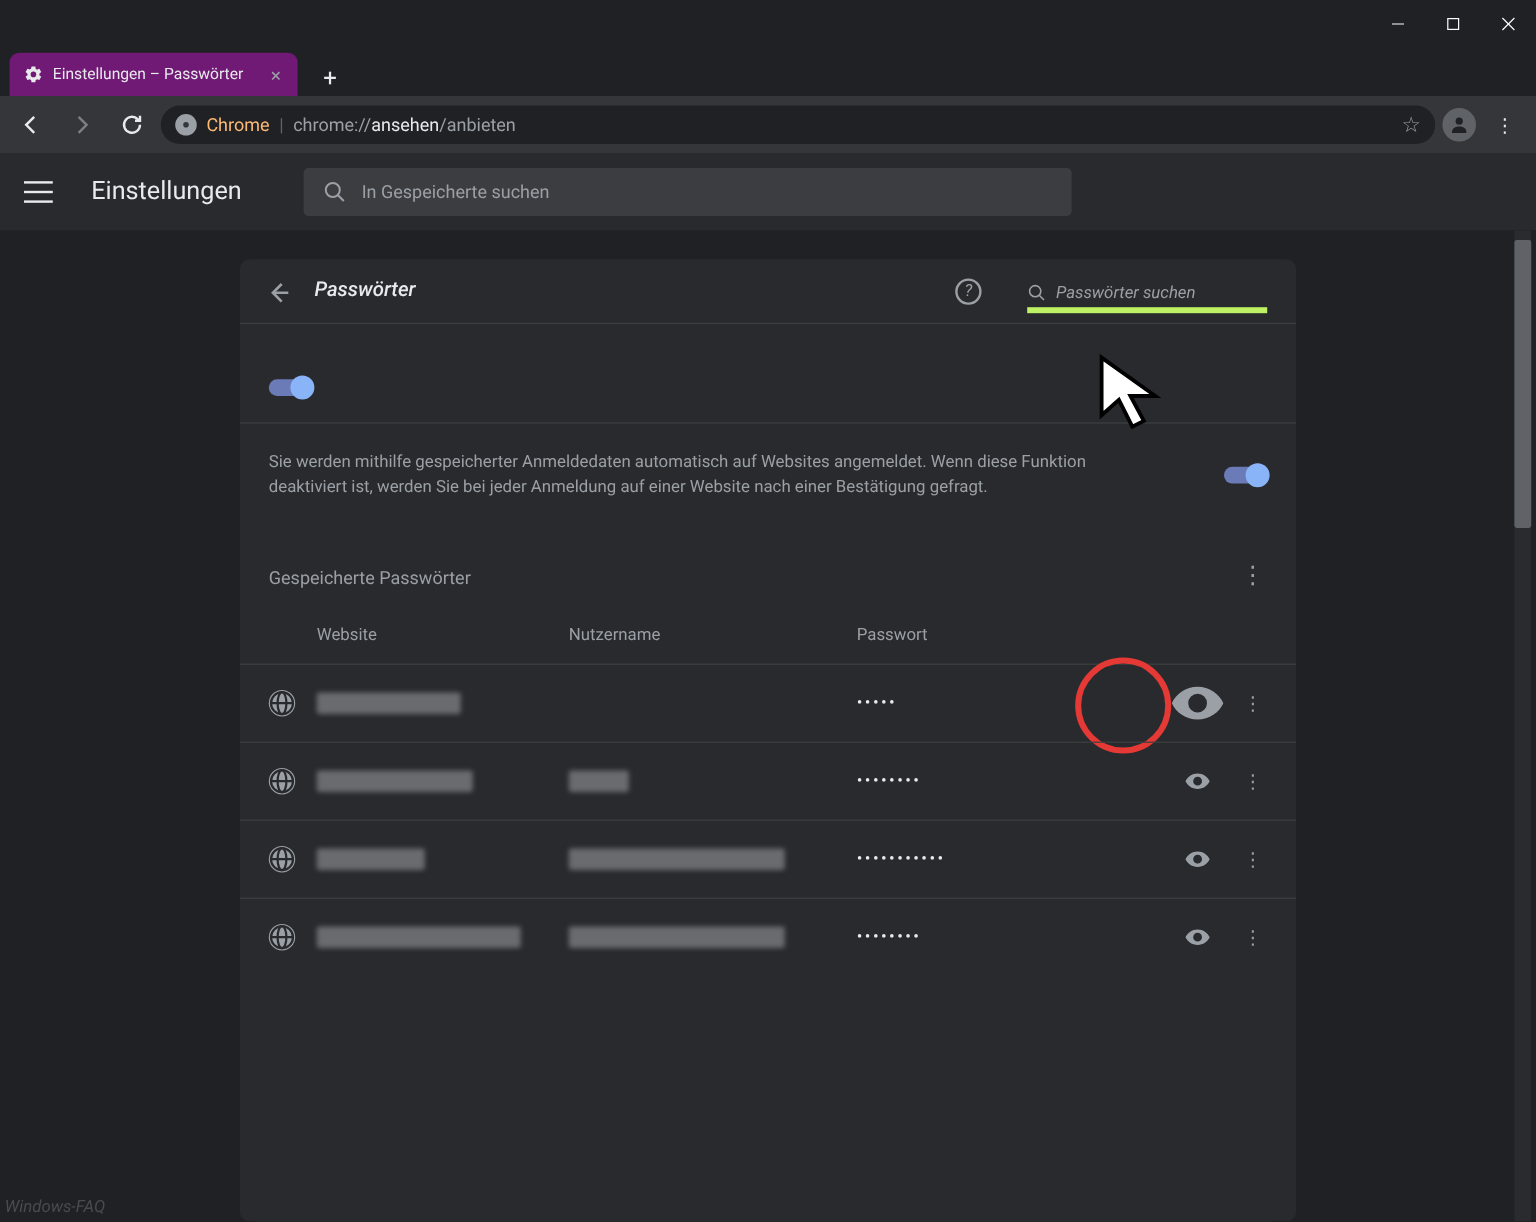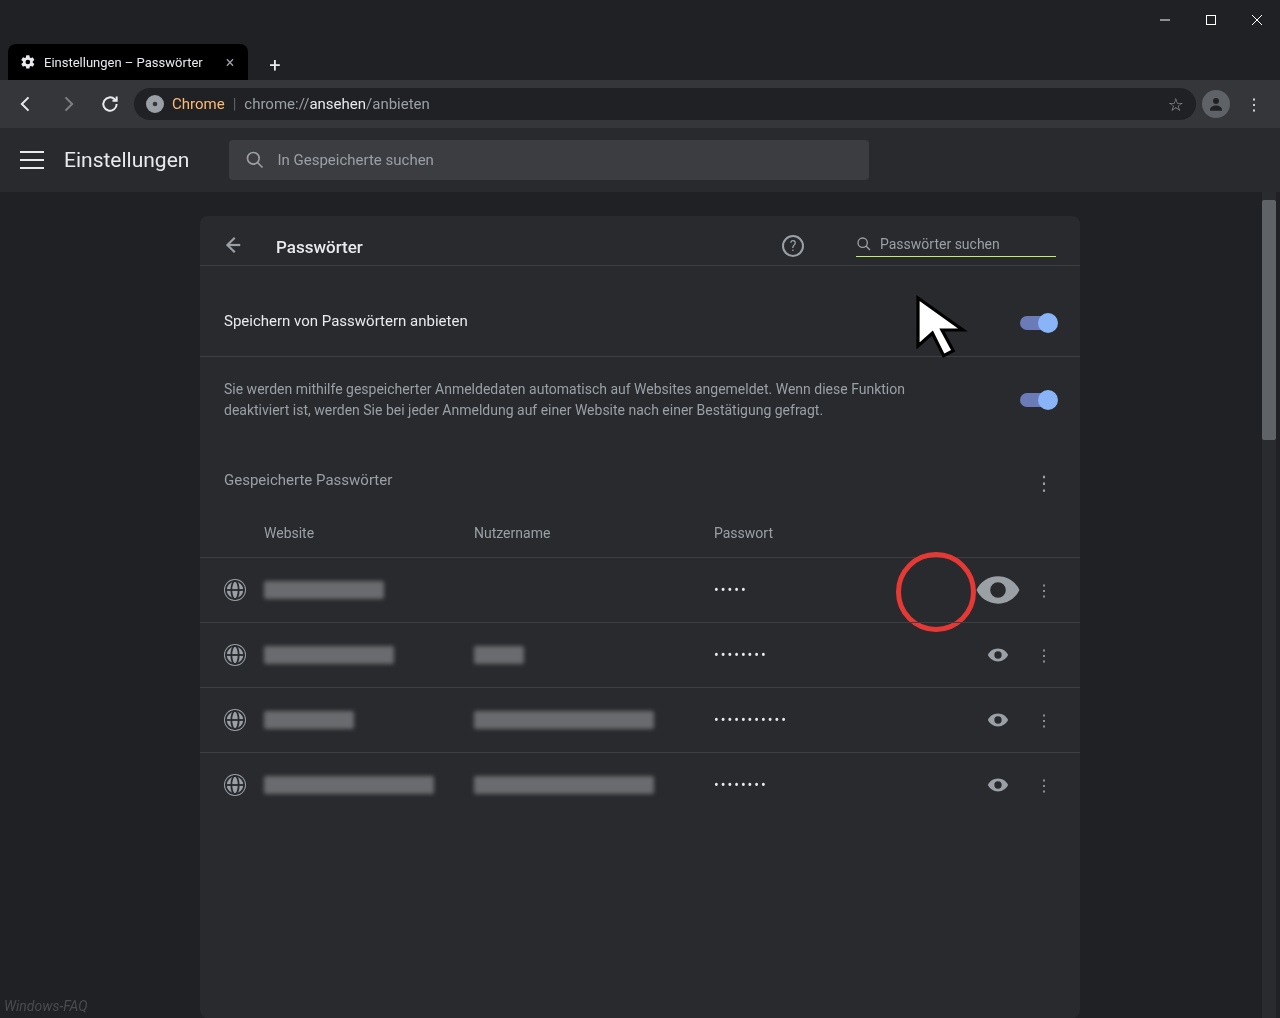--- a/index.html
+++ b/index.html
@@ -3,64 +3,64 @@
 <meta charset="utf-8">
 <style>
 * { margin:0; padding:0; box-sizing:border-box; font-family:"Segoe UI", Roboto, Arial, sans-serif; }
 body { background:#202124; width:1280px; height:1018px; overflow:hidden; color:#e8eaed; }
 
 .titlebar { height:40px; background:#202124; display:flex; justify-content:flex-end; align-items:center; }
 .titlebar .win-btn { width:46px; height:40px; display:flex; align-items:center; justify-content:center; color:#fff; font-size:12px; }
 .win-btn svg { width:12px; height:12px; }
 
 .tab-strip { height:40px; background:#202124; display:flex; align-items:flex-end; padding-left:8px; }
-.tab { position:relative; height:36px; background:#000000; border-radius:8px 8px 0 0; display:flex; align-items:center; padding:0 36px 0 12px; min-width:240px; color:#e8eaed; font-size:13px; }
+.tab { position:relative; height:36px; background:#701a75; border-radius:8px 8px 0 0; display:flex; align-items:center; padding:0 36px 0 12px; min-width:240px; color:#e8eaed; font-size:13px; }
 .tab .gear-icon { width:16px; height:16px; margin-right:8px; display:flex; align-items:center; justify-content:center; }
 .tab .tab-close { position:absolute; right:10px; width:16px; height:16px; display:flex; align-items:center; justify-content:center; color:#9aa0a6; font-size:16px; }
 .new-tab { width:30px; height:30px; margin-left:12px; display:flex; align-items:center; justify-content:center; color:#e8eaed; font-size:20px; }
 
 .omnibox-row { height:48px; background:#35363a; display:flex; align-items:center; padding:0 8px; gap:6px; }
 .nav-btn { width:36px; height:36px; display:flex; align-items:center; justify-content:center; color:#9aa0a6; border-radius:50%; }
 .nav-btn.enabled { color:#e8eaed; }
 .omnibox { flex:1; height:32px; background:#202124; border-radius:16px; display:flex; align-items:center; padding:0 12px; gap:8px; color:#9aa0a6; font-size:15px; }
 .omnibox .chrome-icon { width:18px; height:18px; border-radius:50%; background:#9aa0a6; display:flex; align-items:center; justify-content:center; }
 .omnibox .url-path { color:#9aa0a6; }
 .omnibox .url-path .seg-light { color:#e8eaed; }
 .omnibox .star { margin-left:auto; color:#9aa0a6; font-size:18px; }
 .profile-btn { width:28px; height:28px; border-radius:50%; background:#5f6368; display:flex; align-items:center; justify-content:center; color:#202124; }
 
-.settings-header { height:64px; background:#292a2d; display:flex; align-items:center; padding:0 20px; gap:20px; }
+.settings-header { height:64px; background:#292a2d; display:flex; align-items:center; padding:0 20px; gap:32px; }
 .hamburger { width:24px; height:24px; display:flex; flex-direction:column; justify-content:space-around; }
 .hamburger span { height:2px; background:#e8eaed; }
 .settings-title { font-size:21px; color:#e8eaed; }
 .settings-search { flex:0 0 640px; height:40px; background:#3c3d40; border-radius:4px; display:flex; align-items:center; padding:0 16px; gap:12px; color:#9aa0a6; font-size:15px; margin-left:20px; }
 
 .content-area { height:calc(1018px - 40px - 40px - 48px - 64px); overflow-y:auto; display:flex; justify-content:center; padding-top:24px; position:relative; }
 .scrollbar-track { position:absolute; right:4px; top:0; width:14px; height:100%; background:#2a2b2e; }
 .scrollbar-thumb { position:absolute; right:4px; top:8px; width:14px; height:240px; background:#5f6368; border-radius:2px; }
 
 .card { width:880px; background:#292a2d; border-radius:8px; padding:0; }
-.card-header { display:flex; align-items:flex-end; padding:16px 24px 8px 20px; gap:32px; }
+.card-header { display:flex; align-items:flex-start; padding:16px 24px 8px 20px; gap:18px;font-style:italic; }
 .back-arrow { width:24px; height:24px; display:flex; align-items:center; justify-content:center; color:#9aa0a6; }
 .card-title { font-size:17px; font-weight:500; color:#e8eaed; }
 .help-icon { margin-left:auto; width:22px; height:22px; border:2px solid #9aa0a6; border-radius:50%; display:flex; align-items:center; justify-content:center; color:#9aa0a6; font-size:14px; }
-.pw-search { display:flex; align-items:center; gap:8px; border-bottom:1px solid #bef264; padding:4px 0; width:200px; color:#9aa0a6; font-size:14px; margin-left:20px; }
+.pw-search { display:flex; align-items:center; gap:8px; border-bottom:5px solid #bef264; padding:4px 0; width:200px; color:#9aa0a6; font-size:14px; margin-left:20px; }
 
 .setting-row { padding:22px 24px; display:flex; align-items:center; border-top:1px solid #3c4043; }
 .setting-row:first-of-type { border-top:none; }
 .setting-text { flex:1; }
 .setting-label { font-size:15px; color:#e8eaed; margin-bottom:4px; }
 .setting-desc { font-size:14px; color:#9aa0a6; line-height:1.5; max-width:700px; }
 .toggle { width:36px; height:14px; background:#6b7bb8; border-radius:7px; position:relative; }
 .toggle::after { content:""; position:absolute; right:-2px; top:-3px; width:20px; height:20px; background:#8ab4f8; border-radius:50%; }
 
 .link-row { padding:20px 24px; font-size:15px; color:#e8eaed; }
 .link-row a { color:#8ab4f8; text-decoration:none; }
 
-.list-header { padding:28px 24px 14px 24px; display:flex; align-items:flex-start; }
+.list-header { padding:28px 24px 14px 24px; display:flex; align-items:flex-end; }
 .list-header-title { font-size:15px; color:#9aa0a6; flex:1; }
 .more-icon { width:24px; height:24px; display:flex; align-items:center; justify-content:center; color:#9aa0a6; font-size:20px; letter-spacing:0; }
 
 .table-head { display:flex; padding:16px 24px 16px 64px; color:#9aa0a6; font-size:14px; }
 .col-site { width:210px; }
 .col-user { width:240px; }
 .col-pass { width:200px; }
 
 .pw-row { display:flex; align-items:center; padding:18px 24px 18px 24px; border-top:1px solid #3c4043; position:relative; }
 .globe { width:22px; height:22px; border-radius:50%; background:#9aa0a6; display:flex; align-items:center; justify-content:center; margin-right:18px; flex-shrink:0; }
@@ -192,23 +192,20 @@
       </div>
     </div>
 
     <div class="cursor-overlay">
       <svg viewBox="0 0 100 100">
           <polygon points="10,10 10,70 28,54 42,82 54,76 40,50 66,50" fill="#fff" stroke="#000" stroke-width="4"></polygon>
         </svg>
     </div>
 
     <div class="setting-row" style="padding-top:46px;">
-      <div class="setting-text">
-        <div class="setting-label">Speichern von Passwörtern anbieten</div>
-      </div>
       <div class="toggle"></div>
     </div>
 
     <div class="setting-row">
       <div class="setting-text">
         <div class="setting-desc">Sie werden mithilfe gespeicherter Anmeldedaten automatisch auf Websites angemeldet. Wenn diese Funktion deaktiviert ist, werden Sie bei jeder Anmeldung auf einer Website nach einer Bestätigung gefragt.</div>
       </div>
       <div class="toggle"></div>
     </div>
 

